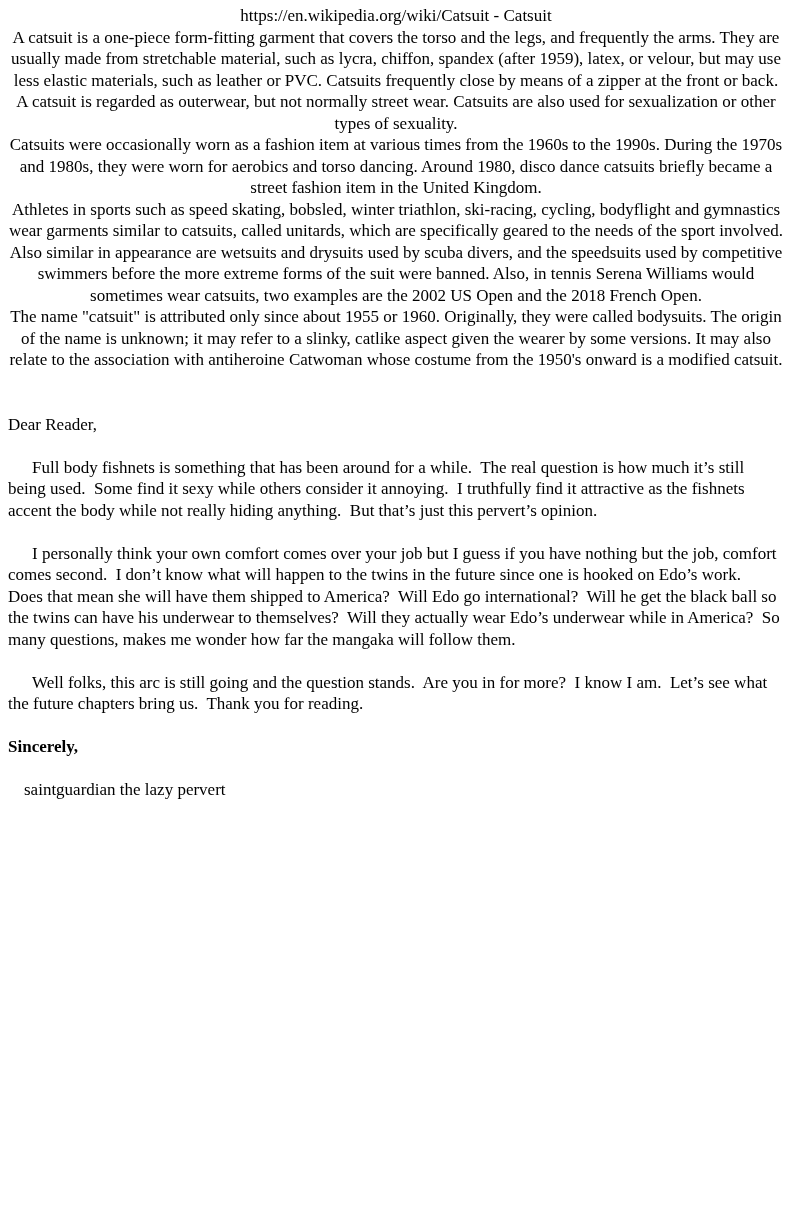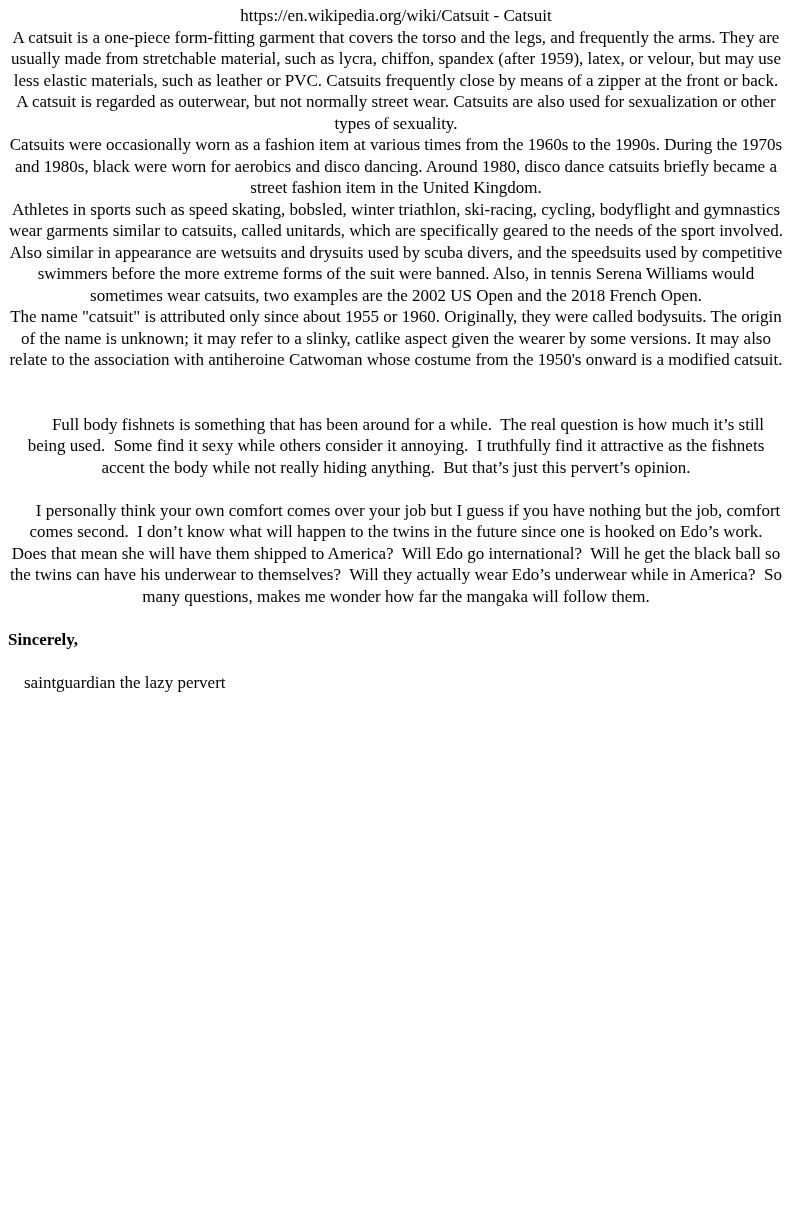--- a/index.html
+++ b/index.html
@@ -29,43 +29,44 @@
   .letter-section {
     margin-top: 43px;
     text-align: left;
   }
   .letter-section p {
     margin: 0 0 21.5px 0;
     white-space: pre-wrap;
   }
   .letter-section p.body-para {
     text-indent: 24px;
-    text-align: center;
   }
   .letter-section p.sig-line {
     margin: 16px;
   }
   .letter-section p.closing {
     margin-bottom: 21.5px;
     font-weight: bold;
   }
 </style>
 </head>
 <body>
 
 <div class="page">
 
   <div class="wiki-section">
     <p>https://en.wikipedia.org/wiki/Catsuit - Catsuit</p>
     <p>A catsuit is a one-piece form-fitting garment that covers the torso and the legs, and frequently the arms. They are usually made from stretchable material, such as lycra, chiffon, spandex (after 1959), latex, or velour, but may use less elastic materials, such as leather or PVC. Catsuits frequently close by means of a zipper at the front or back. A catsuit is regarded as outerwear, but not normally street wear. Catsuits are also used for sexualization or other types of sexuality.</p>
-    <p>Catsuits were occasionally worn as a fashion item at various times from the 1960s to the 1990s. During the 1970s and 1980s, black were worn for aerobics and disco dancing. Around 1980, disco dance catsuits briefly became a street fashion item in the United Kingdom.</p>
+    <p>Catsuits were occasionally worn as a fashion item at various times from the 1960s to the 1990s. During the 1970s and 1980s, they were worn for aerobics and torso dancing. Around 1980, disco dance catsuits briefly became a street fashion item in the United Kingdom.</p>
     <p>Athletes in sports such as speed skating, bobsled, winter triathlon, ski-racing, cycling, bodyflight and gymnastics wear garments similar to catsuits, called unitards, which are specifically geared to the needs of the sport involved. Also similar in appearance are wetsuits and drysuits used by scuba divers, and the speedsuits used by competitive swimmers before the more extreme forms of the suit were banned. Also, in tennis Serena Williams would sometimes wear catsuits, two examples are the 2002 US Open and the 2018 French Open.</p>
     <p>The name "catsuit" is attributed only since about 1955 or 1960. Originally, they were called bodysuits. The origin of the name is unknown; it may refer to a slinky, catlike aspect given the wearer by some versions. It may also relate to the association with antiheroine Catwoman whose costume from the 1950's onward is a modified catsuit.</p>
   </div>
 
   <div class="letter-section">
+    <p>Dear Reader,</p>
     <p class="body-para">Full body fishnets is something that has been around for a while.  The real question is how much it’s still being used.  Some find it sexy while others consider it annoying.  I truthfully find it attractive as the fishnets accent the body while not really hiding anything.  But that’s just this pervert’s opinion.</p>
     <p class="body-para">I personally think your own comfort comes over your job but I guess if you have nothing but the job, comfort comes second.  I don’t know what will happen to the twins in the future since one is hooked on Edo’s work.  Does that mean she will have them shipped to America?  Will Edo go international?  Will he get the black ball so the twins can have his underwear to themselves?  Will they actually wear Edo’s underwear while in America?  So many questions, makes me wonder how far the mangaka will follow them.</p>
+    <p class="body-para">Well folks, this arc is still going and the question stands.  Are you in for more?  I know I am.  Let’s see what the future chapters bring us.  Thank you for reading.</p>
     <p class="closing">Sincerely,</p>
     <p class="sig-line">saintguardian the lazy pervert</p>
   </div>
 
 </div>
 
 </body></html>

